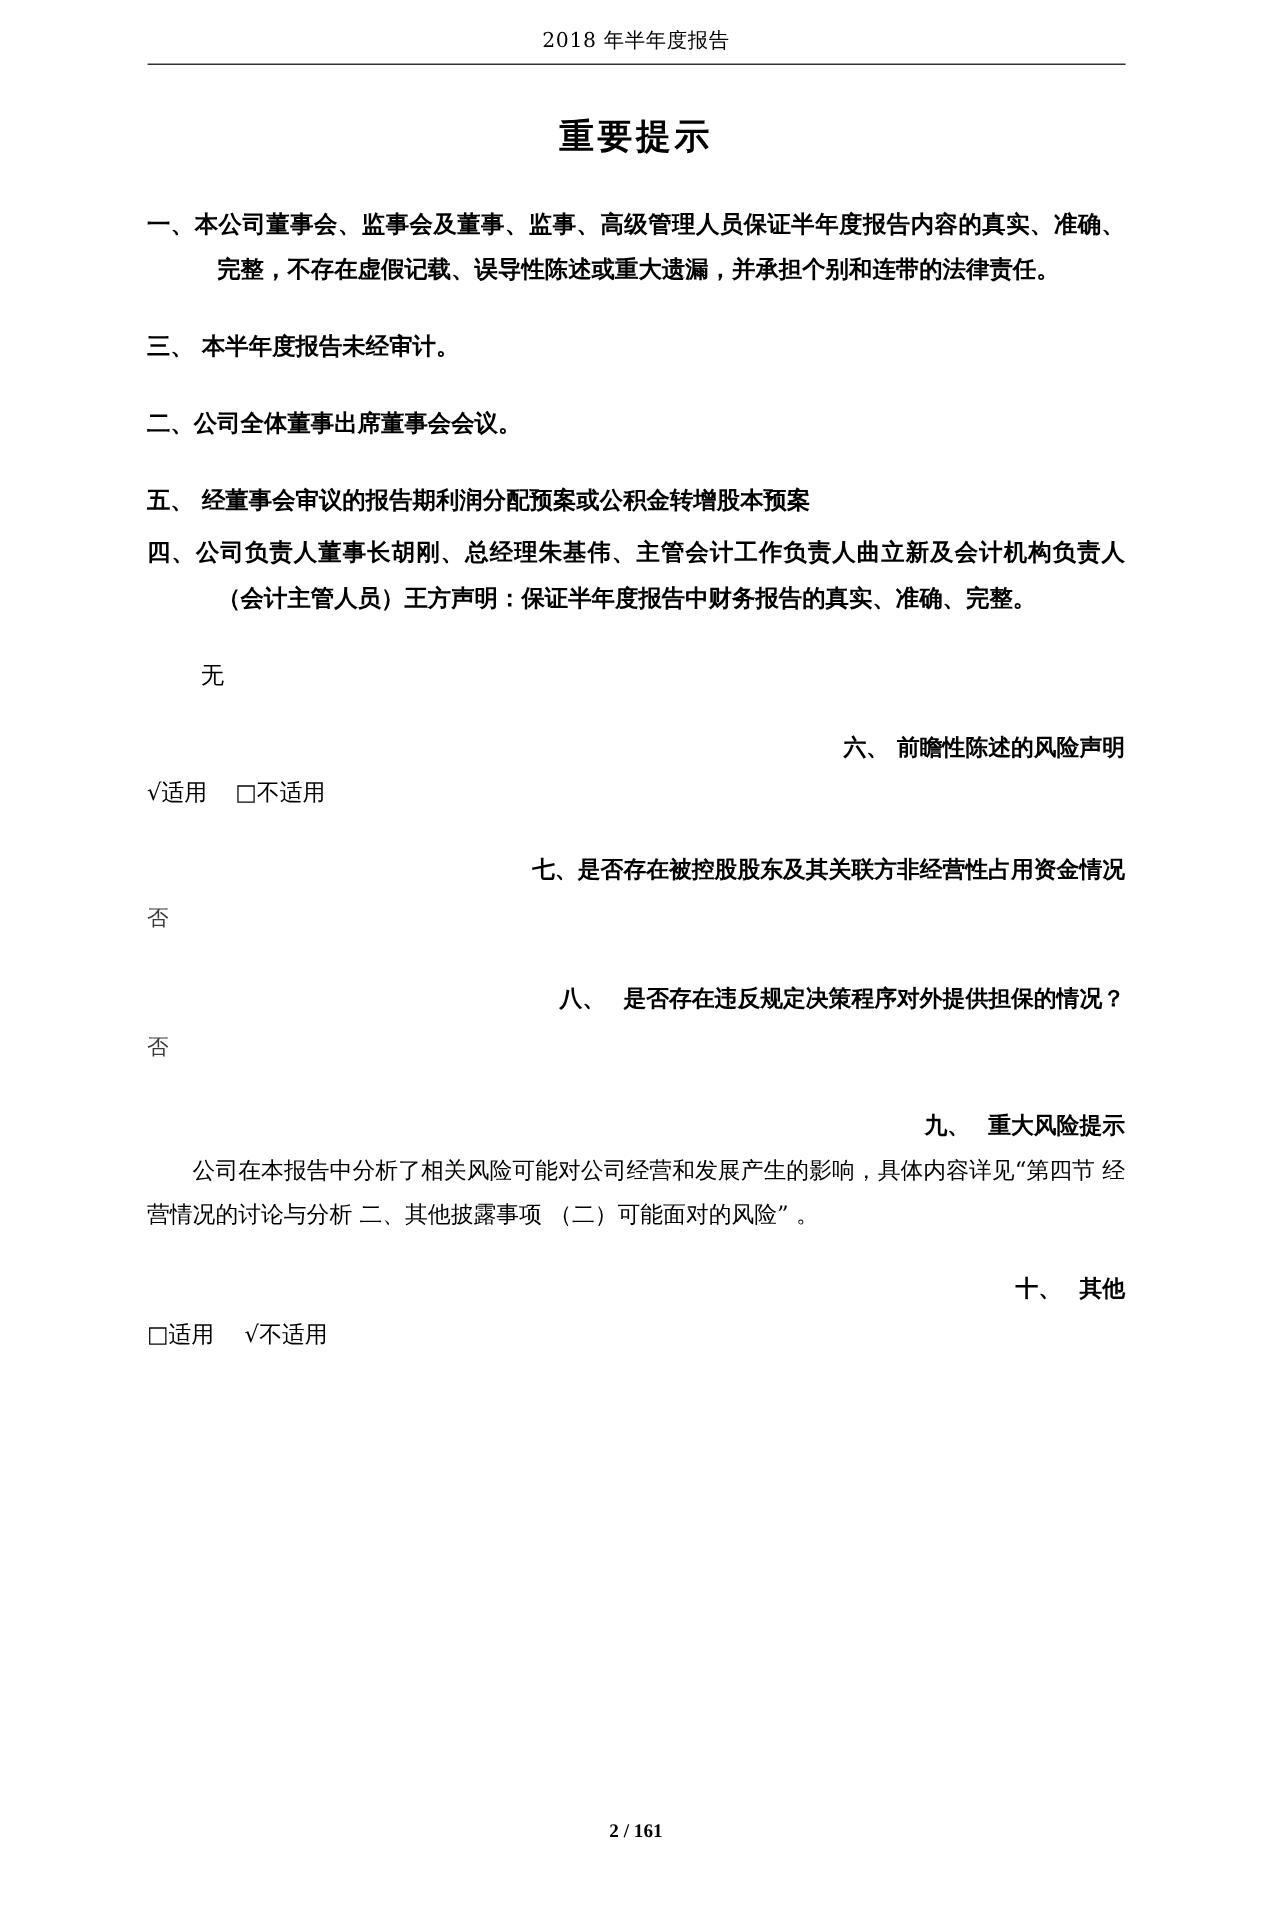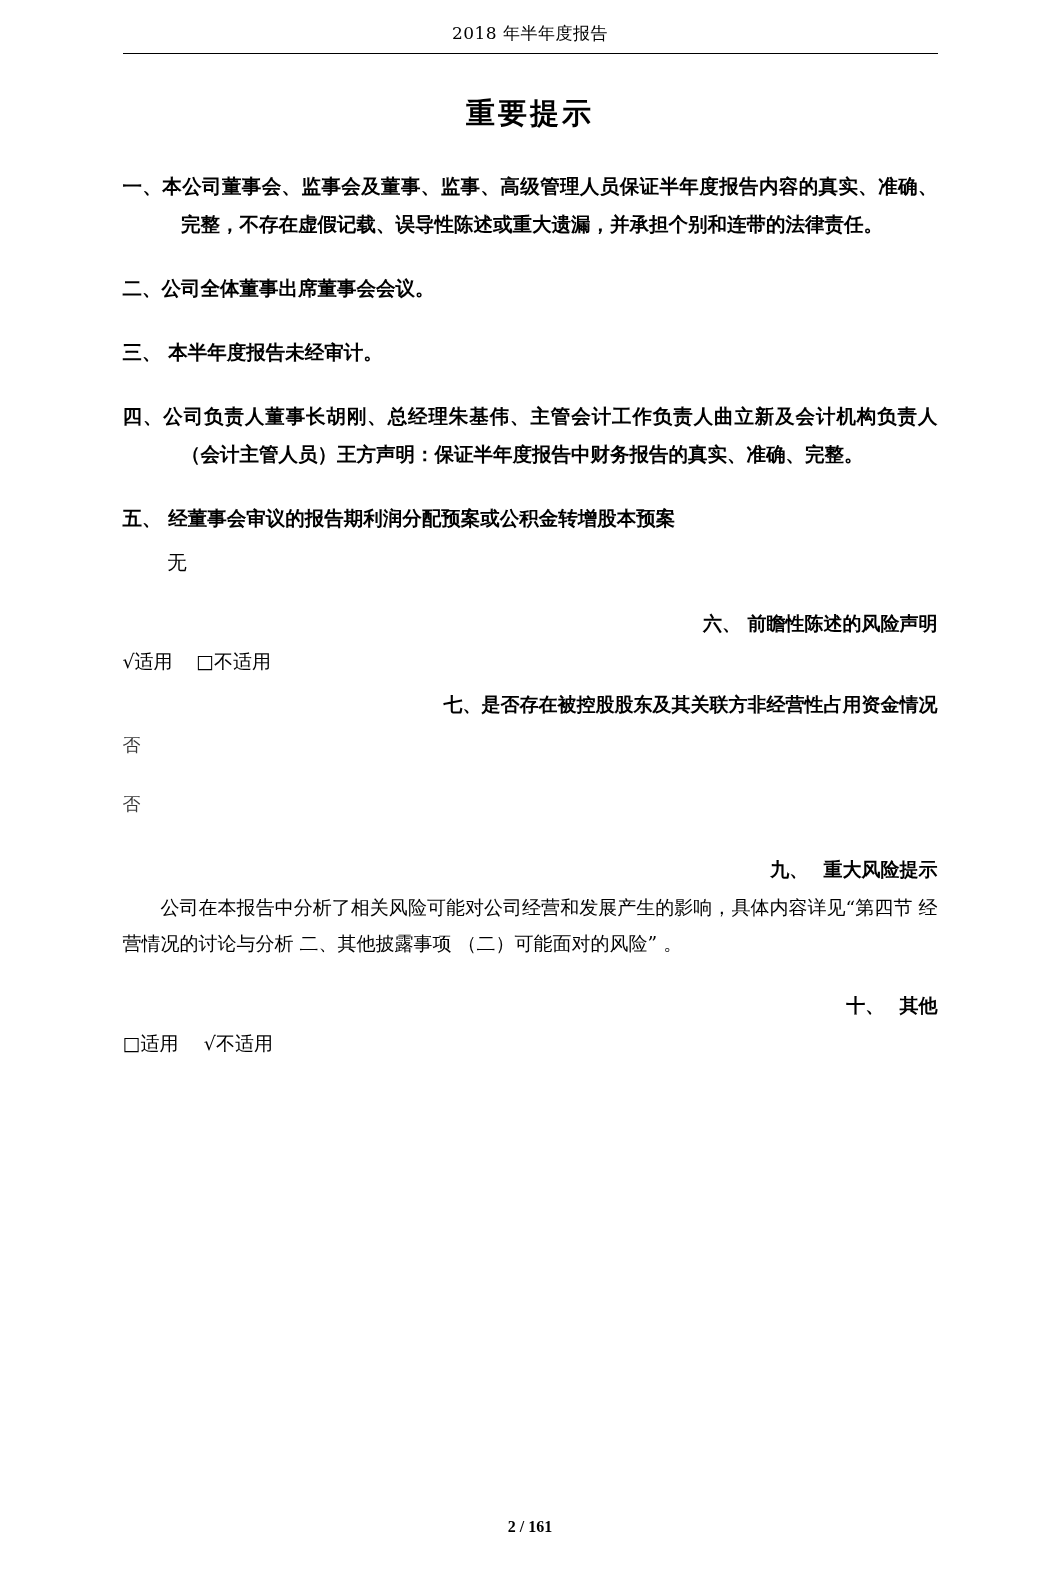--- a/index.html
+++ b/index.html
@@ -123,50 +123,53 @@
 
   <div class="content">
 
     <div class="doc-title">重要提示</div>
 
     <div class="item bold hang">
       <span class="num">一、</span><span>本公司董事会、监事会及董事、监事、高级管理人员保证半年度报告内容的真实、准确、完整，不存在虚假记载、误导性陈述或重大遗漏，并承担个别和连带的法律责任。</span>
     </div>
 
     <div class="item bold hang">
-      <span class="num">二、</span><span>公司全体董事出席董事会会议。</span>
-    </div>
-
-    <div class="item bold hang">
       <span class="num">三、</span><span> 本半年度报告未经审计。</span>
     </div>
 
     <div class="item bold hang">
-      <span class="num">四、</span><span>公司负责人董事长胡刚、总经理朱基伟、主管会计工作负责人曲立新及会计机构负责人（会计主管人员）王方声明：保证半年度报告中财务报告的真实、准确、完整。</span>
+      <span class="num">二、</span><span>公司全体董事出席董事会会议。</span>
     </div>
 
     <div class="item bold hang" style="margin-bottom:6px;">
       <span class="num">五、</span><span> 经董事会审议的报告期利润分配预案或公积金转增股本预案</span>
+    </div>
+
+    <div class="item bold hang">
+      <span class="num">四、</span><span>公司负责人董事长胡刚、总经理朱基伟、主管会计工作负责人曲立新及会计机构负责人（会计主管人员）王方声明：保证半年度报告中财务报告的真实、准确、完整。</span>
     </div>
     <div class="subline indent-sub gap-md">无</div>
 
     <div class="heading">
       <span class="num">六、</span><span> 前瞻性陈述的风险声明</span>
     </div>
     <div class="checkline">
       <span>√适用</span>
       <span style="display:inline-block;width:0.6em;"></span>
       <span>□不适用</span>
     </div>
 
-    <div class="heading" style="margin-top:7px;">
+    <div class="heading" style="margin-top:28px;">
       <span class="num">七、</span><span>是否存在被控股股东及其关联方非经营性占用资金情况</span>
     </div>
     <div class="answer gap-md">否</div>
 
+    <div class="heading" style="margin-top:30px;">
+      <span class="num">八、</span><span class="sp"></span><span>是否存在违反规定决策程序对外提供担保的情况？</span>
+    </div>
     <div class="answer gap-md">否</div>
 
     <div class="heading" style="margin-top:30px;">
       <span class="num">九、</span><span class="sp"></span><span>重大风险提示</span>
     </div>
     <div class="para indent2">公司在本报告中分析了相关风险可能对公司经营和发展产生的影响，具体内容详见“第四节 经营情况的讨论与分析 二、其他披露事项 （二）可能面对的风险” 。</div>
 
     <div class="heading" style="margin-top:26px;">
       <span class="num">十、</span><span class="sp"></span><span>其他</span>
     </div>

